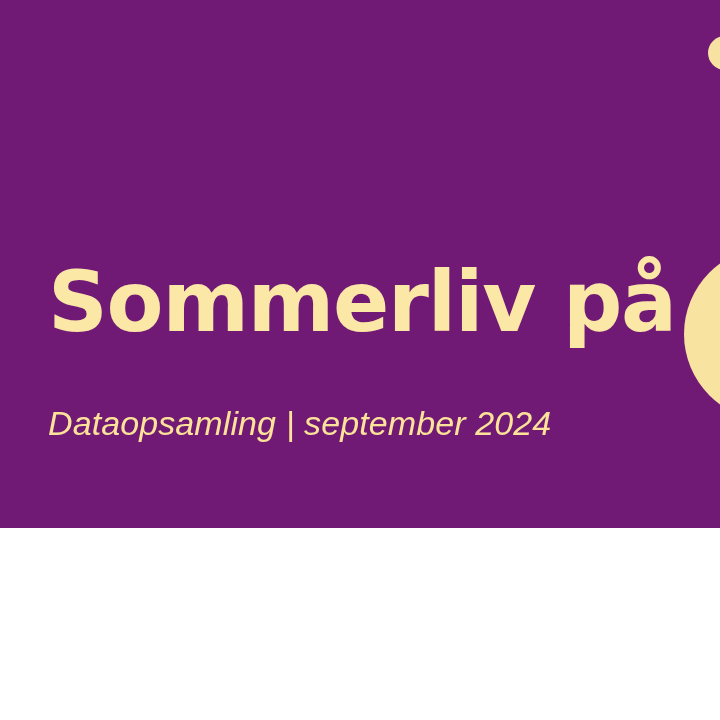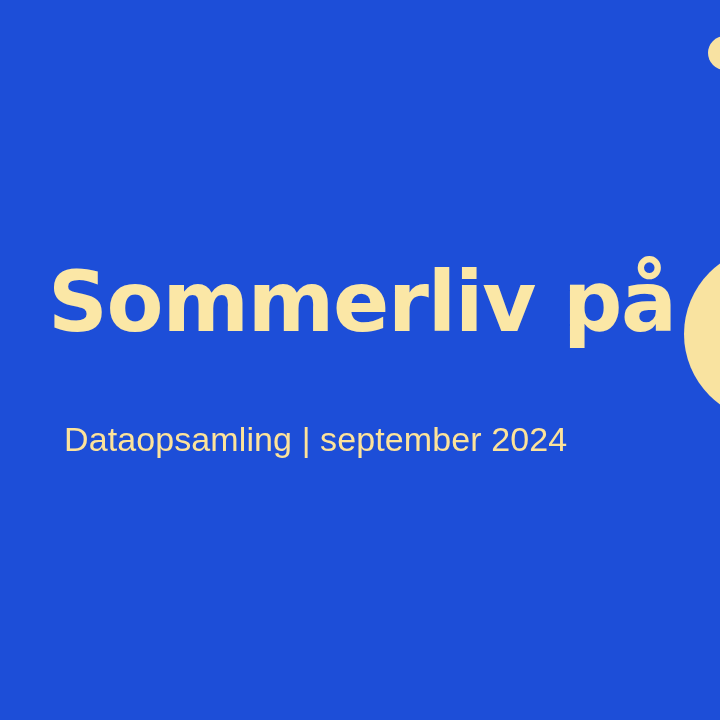--- a/index.html
+++ b/index.html
@@ -9,22 +9,22 @@
   body {
     width: 720px;
     height: 720px;
     overflow: hidden;
     font-family: "Liberation Sans", sans-serif;
   }
 
   #slide {
     position: relative;
     width: 720px;
-    height: 720px;
-    background: #1d4ed8;
+    height: 528px;
+    background: #701a75;
     overflow: hidden;
   }
 
   
   .deco-layer {
     position: absolute;
     inset: 0;
     z-index: 1;
     pointer-events: none;
   }
@@ -70,29 +70,30 @@
     line-height: 0.99;
     letter-spacing: -1.2px;
     white-space: nowrap;
   }
 
   .headline .line {
     display: block;
   }
 
   .subtitle {
-    margin: 16px;
+    margin: 0;
     padding-top: 61px;
     color: #fde39a;
     font-family: "Liberation Sans", sans-serif;
     font-weight: 300;
     font-size: 34px;
     line-height: 1.1;
     letter-spacing: 0.1px;
     white-space: nowrap;
+    font-style: italic;
   }
 </style>
 </head>
 <body>
 
 <div id="slide">
 
   <div class="deco-layer">
     <div class="circle circle--primary"></div>
     <div class="circle circle--corner"></div>

